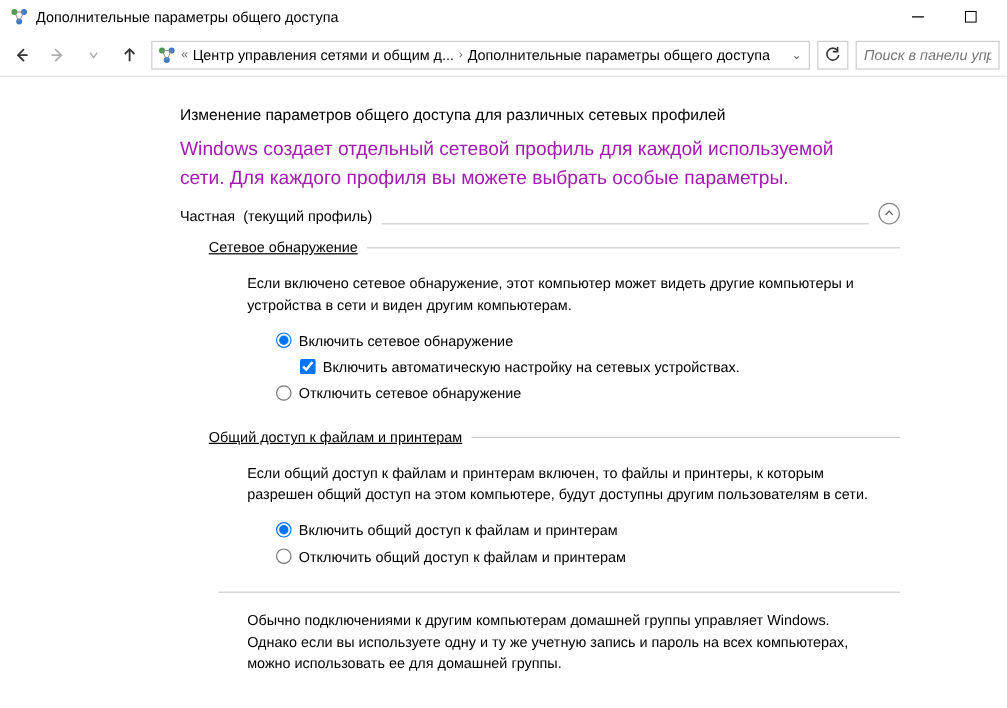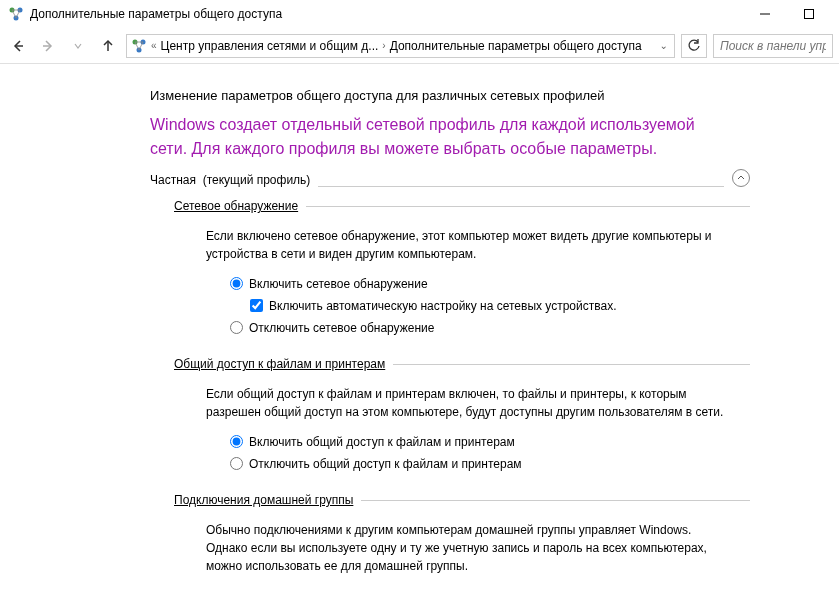--- a/index.html
+++ b/index.html
@@ -163,20 +163,19 @@
       </div>
       <div class="option-row">
         <input type="radio" name="fileshare" style="">
         <label>Отключить общий доступ к файлам и принтерам</label>
       </div>
     </div>
   </div>
 
   <div class="section">
     <div class="section-header" style="max-width:576px;">
-      <span class="section-title">Подключения домашней группы</span>
       <div class="section-line"></div>
     </div>
     <p class="section-desc">Обычно подключениями к другим компьютерам домашней группы управляет Windows. Однако если вы используете одну и ту же учетную запись и пароль на всех компьютерах, можно использовать ее для домашней группы.</p>
 
   </div>
 
 </div>
 
 </body></html>

